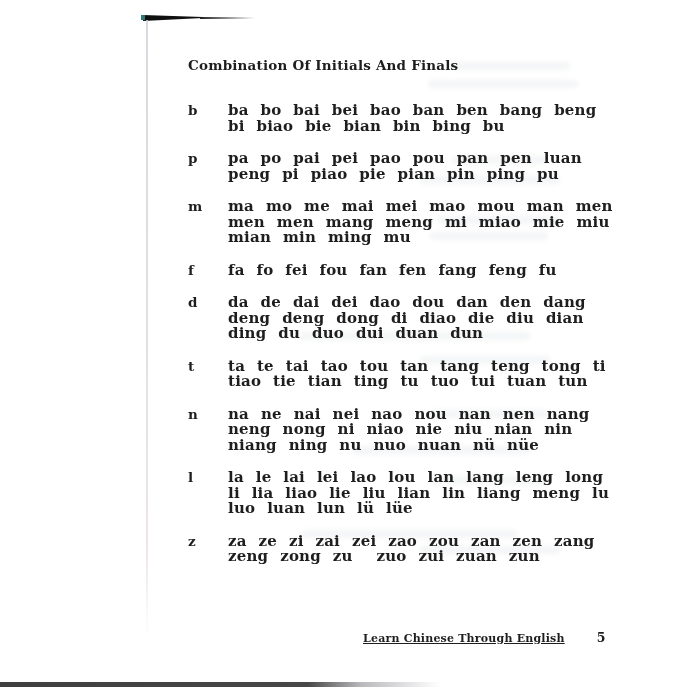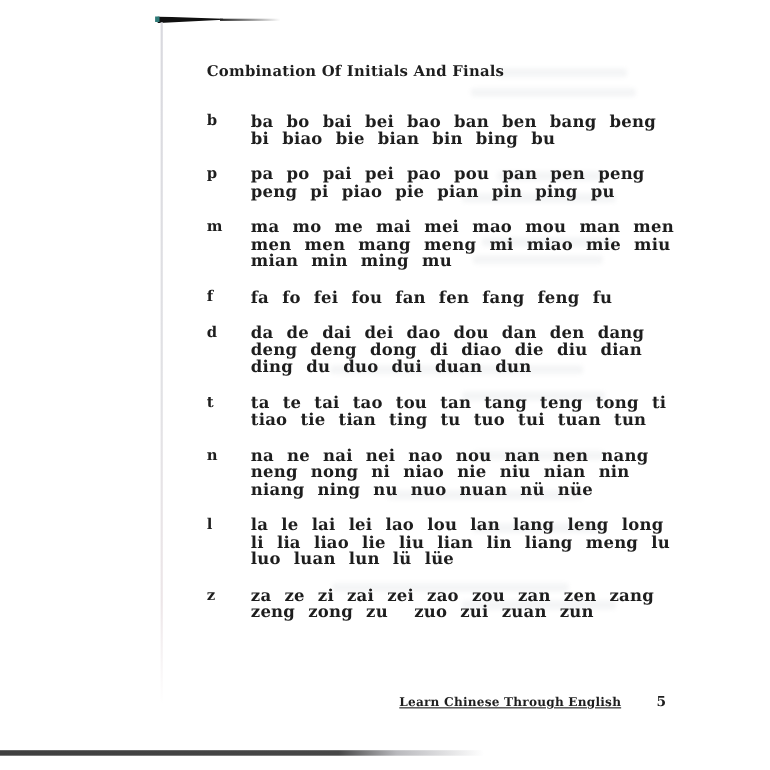--- a/index.html
+++ b/index.html
@@ -73,21 +73,21 @@
       <span class="initial">b</span>
       <div class="syllables">
         <div class="line">ba bo bai bei bao ban ben bang beng</div>
         <div class="line">bi biao bie bian bin bing bu</div>
       </div>
     </div>
 
     <div class="row">
       <span class="initial">p</span>
       <div class="syllables">
-        <div class="line">pa po pai pei pao pou pan pen peng</div>
+        <div class="line">pa po pai pei pao pou pan pen luan</div>
         <div class="line">peng pi piao pie pian pin ping pu</div>
       </div>
     </div>
 
     <div class="row">
       <span class="initial">m</span>
       <div class="syllables">
         <div class="line">ma mo me mai mei mao mou man men</div>
         <div class="line">men men mang meng mi miao mie miu</div>
         <div class="line">mian min ming mu</div>

